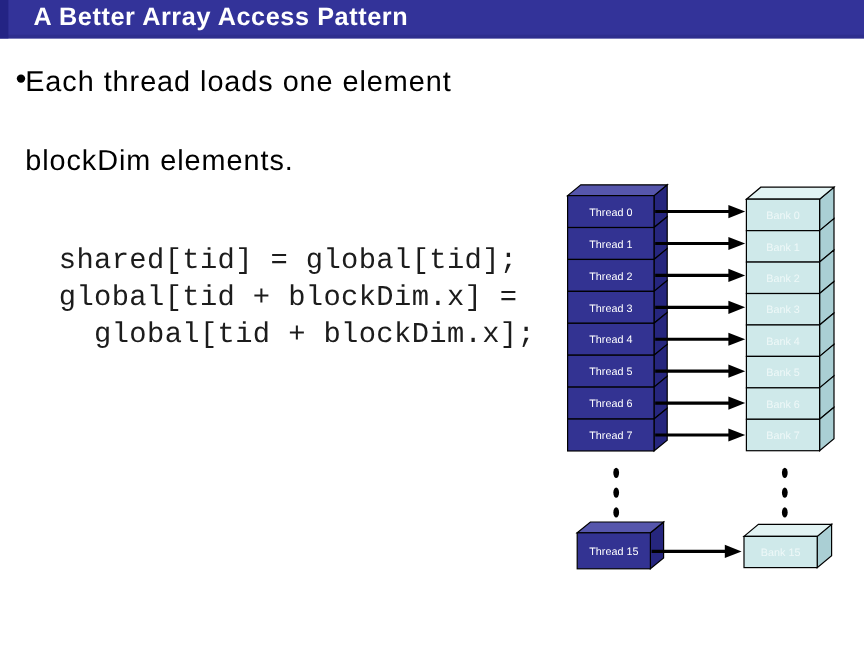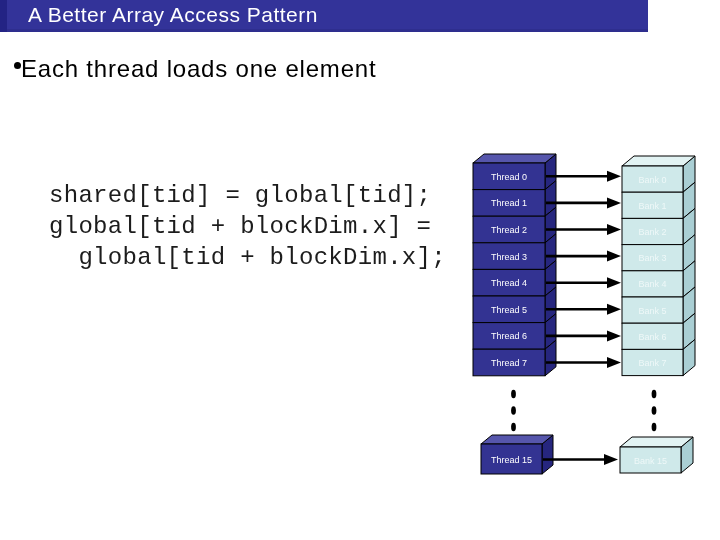--- a/index.html
+++ b/index.html
@@ -1,43 +1,43 @@
 <!DOCTYPE html>
 <html><head>
 <meta charset="utf-8">
 <style>
   html,body{margin:0;padding:0;}
   body{
     width:720px;height:540px;position:relative;background:#ffffff;
     font-family:"Liberation Sans",sans-serif;overflow:hidden;
   }
   .title-bar{
-    position:absolute;top:0;left:0;width:648px;height:29px;
-    background:#333399;border-bottom:3px solid #0f766e;
+    position:absolute;top:0;left:0;width:720px;height:29px;
+    background:#333399;border-bottom:3px solid #0f766e;font-weight:bold;
   }
   .title-bar-accent{
     position:absolute;top:0;left:0;width:7px;height:32px;background:#232384;
   }
   .title-text{
     position:absolute;left:28px;top:0;line-height:29px;
     font-size:21px;letter-spacing:0.5px;color:#ffffff;white-space:nowrap;
   }
   .bullet-block{
     position:absolute;left:14px;top:52px;display:flex;align-items:flex-start;
   }
   .bullet-dot{
     width:7px;height:7px;border-radius:50%;background:#000;
     margin-top:10px;flex:0 0 auto;
   }
   .bullet-text{
     font-size:24px;line-height:33px;letter-spacing:0.8px;
     color:#000000;white-space:nowrap;
   }
   .code-block{
-    position:absolute;left:49px;top:180px;
+    position:absolute;left:49px;top:202px;
     font-family:"Liberation Mono",monospace;font-size:24px;line-height:31px;
     letter-spacing:0.3px;color:#1c1c1c;
   }
   .code-line{white-space:pre;}
   #diagram{position:absolute;left:0;top:0;}
 </style>
 </head>
 <body>
 
 <div class="slide">
@@ -45,20 +45,21 @@
   <div class="title-bar" style="background: rgb(51, 51, 153); border-bottom-color: rgb(46, 46, 142);">
     <div class="title-bar-accent" style="background: rgb(35, 35, 132);"></div>
     <span class="title-text" style="color: rgb(255, 255, 255);">A Better Array Access Pattern</span>
   </div>
 
   <div class="bullet-block">
     <span class="bullet-dot"></span>
     <div class="bullet-text">
       <span>Each thread loads one element</span><br>
       <br>
+      <span>blockDim elements.</span>
     </div>
   </div>
 
   <div class="code-block" style="color: rgb(28, 28, 28);">
     <div class="code-line">shared[tid] = global[tid];</div>
     <div class="code-line">global[tid + blockDim.x] =</div>
     <div class="code-line">  global[tid + blockDim.x];</div>
   </div>
 
   <svg id="diagram" width="720" height="540" viewBox="0 0 720 540">

